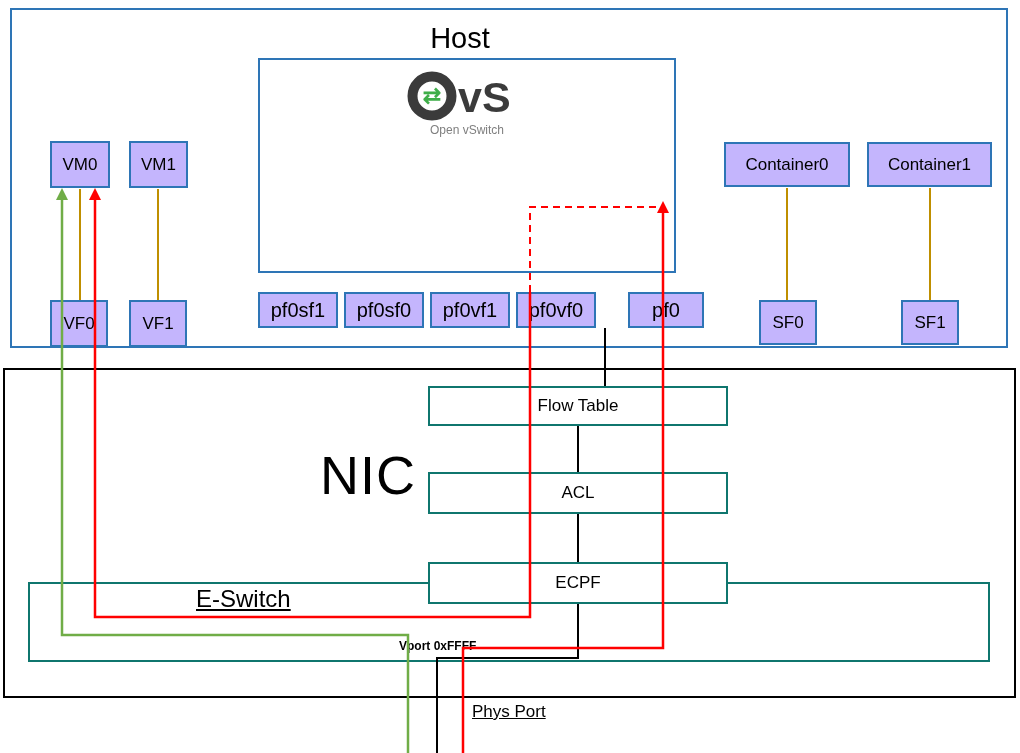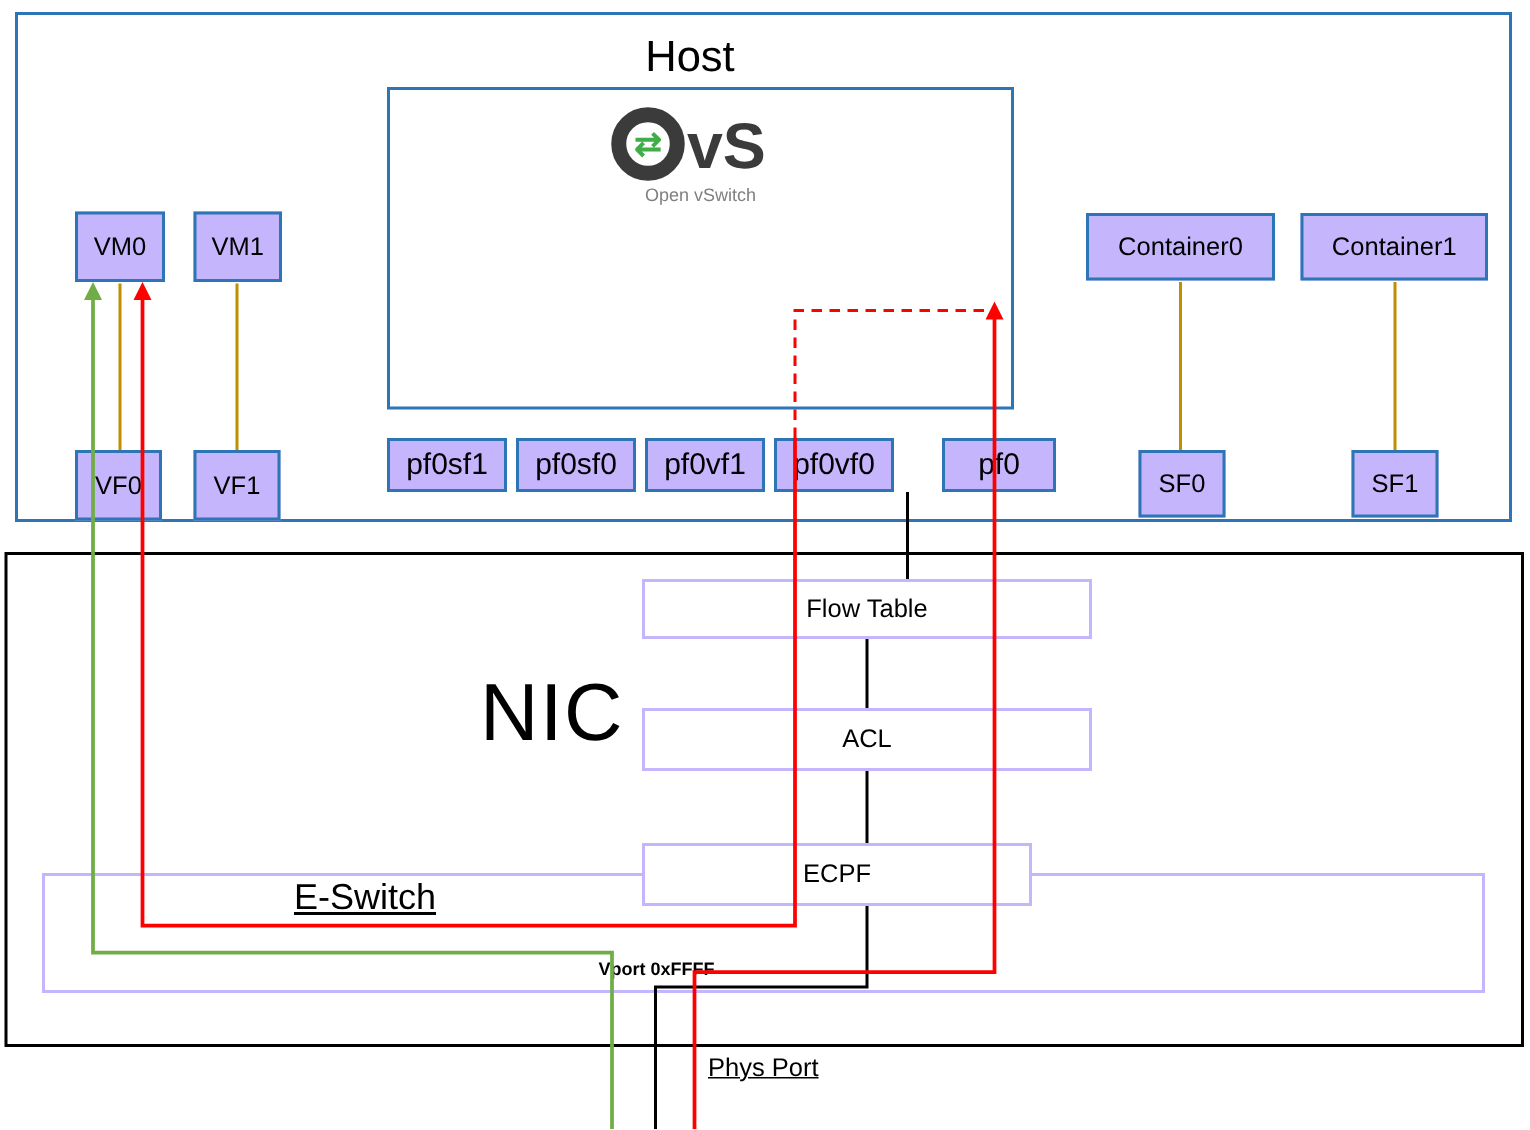--- a/index.html
+++ b/index.html
@@ -4,21 +4,21 @@
 <style>
   * { margin:0; padding:0; box-sizing:border-box; }
   html,body { background:#ffffff; }
   body { font-family:"Liberation Sans", sans-serif; color:#000; }
   #canvas { position:relative; width:1020px; height:753px; background:#fff; overflow:hidden; }
   .abs { position:absolute; }
   .bluebox { position:absolute; border:2px solid #2e75b6; background:#c4b5fd;
              display:flex; align-items:center; justify-content:center;
              font-size:17px; color:#000; }
   .portbox { font-size:20px; }
-  .graybox { position:absolute; border:2px solid #c4b5fd; background:#fff;
+  .graybox { position:absolute; border:2px solid #0f766e; background:#fff;
              display:flex; align-items:center; justify-content:center;
              font-size:17px; color:#000; }
   .outline-host { position:absolute; border:2px solid #2e75b6; background:transparent; }
   .outline-nic  { position:absolute; border:2px solid #000000; background:transparent; }
   .title-host { position:absolute; font-size:29px; text-align:center; }
   .title-nic  { position:absolute; font-size:54px; letter-spacing:1px; }
   .eswitch-label { position:absolute; font-size:24px; }
   .vport-label { position:absolute; font-size:12px;font-weight:bold; }
   .physport-label { position:absolute; font-size:17px;text-decoration:underline; }
   .ovs-logo { display:flex; flex-direction:column; align-items:center; width:100%; padding-top:8px; }
@@ -63,21 +63,21 @@
 
   <div class="outline-nic" style="left:3px; top:368px; width:1013px; height:330px;"></div>
   <div class="title-nic" style="left:320px; top:444px;">NIC</div>
 
   <div class="graybox" style="left:428px; top:386px; width:300px; height:40px;">Flow Table</div>
   <div class="graybox" style="left:428px; top:472px; width:300px; height:42px;">ACL</div>
 
   <div class="graybox" style="left:28px; top:582px; width:962px; height:80px;"></div>
   <div class="eswitch-label" style="left:196px; top:585px;text-decoration:underline;">E-Switch</div>
 
-  <div class="graybox" style="left:428px; top:562px; width:260px; height:42px;">ECPF</div>
+  <div class="graybox" style="left:428px; top:562px; width:300px; height:42px;">ECPF</div>
 
   <div class="vport-label" style="left:399px; top:639px;">Vport 0xFFFF</div>
 
   <div class="physport-label" style="left:472px; top:702px;">Phys Port</div>
 
   <svg id="lines" width="1020" height="753" viewBox="0 0 1020 753">
 
     <path d="M80 189 V300" fill="none" stroke-width="2" stroke="#bf8f00"></path>
     <path d="M158 189 V300" fill="none" stroke-width="2" stroke="#bf8f00"></path>
     <path d="M787 188 V300" fill="none" stroke-width="2" stroke="#bf8f00"></path>

